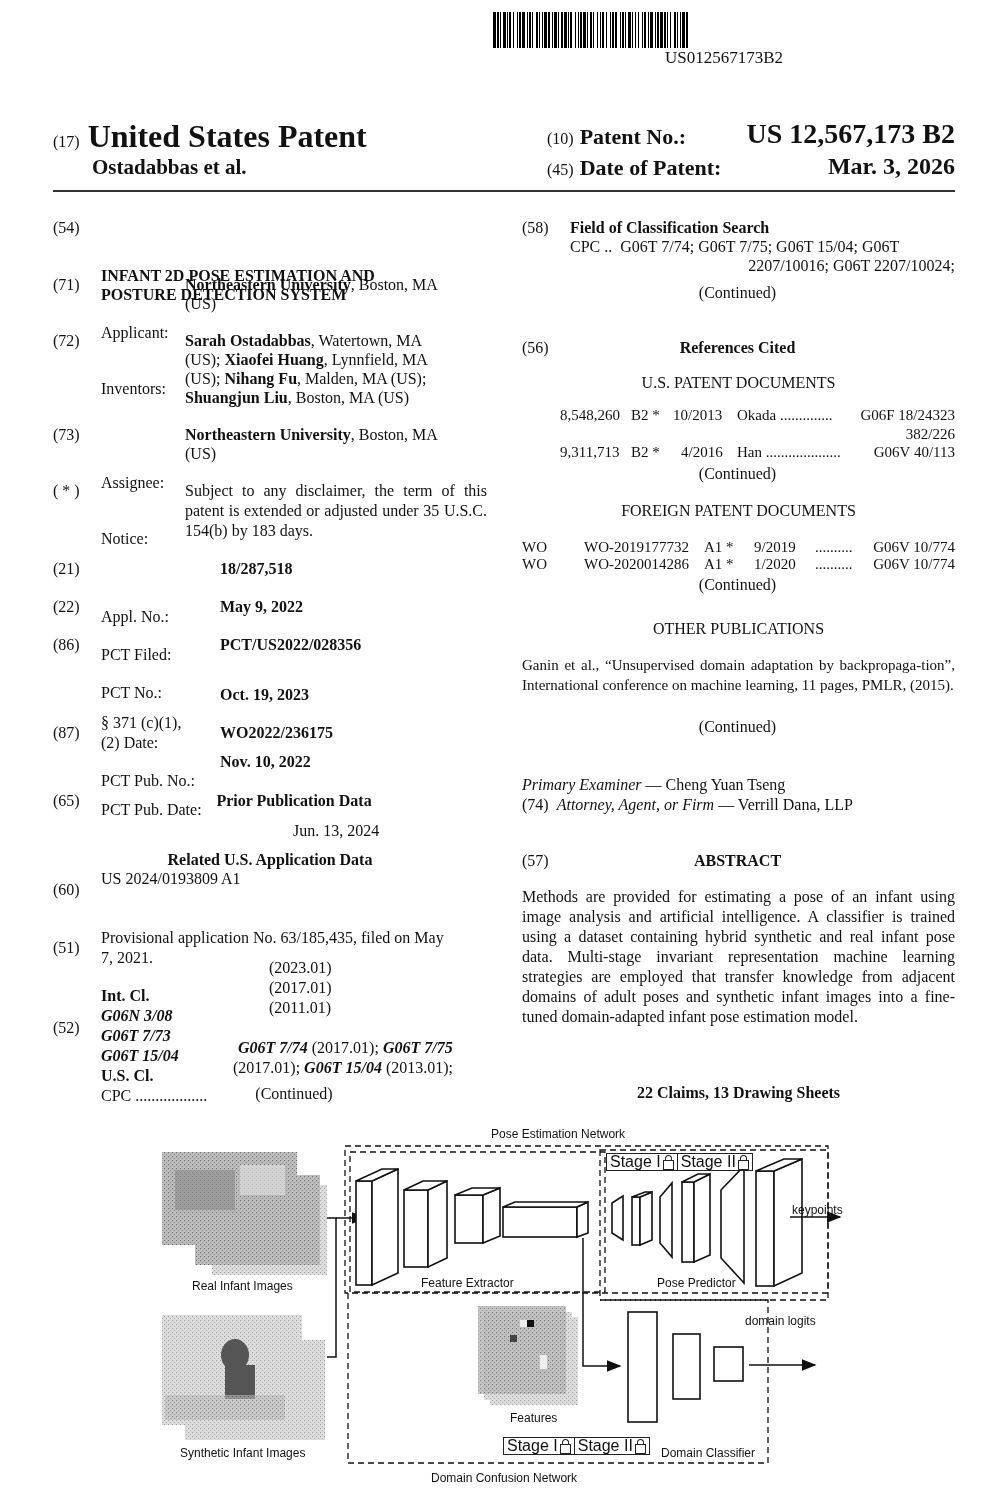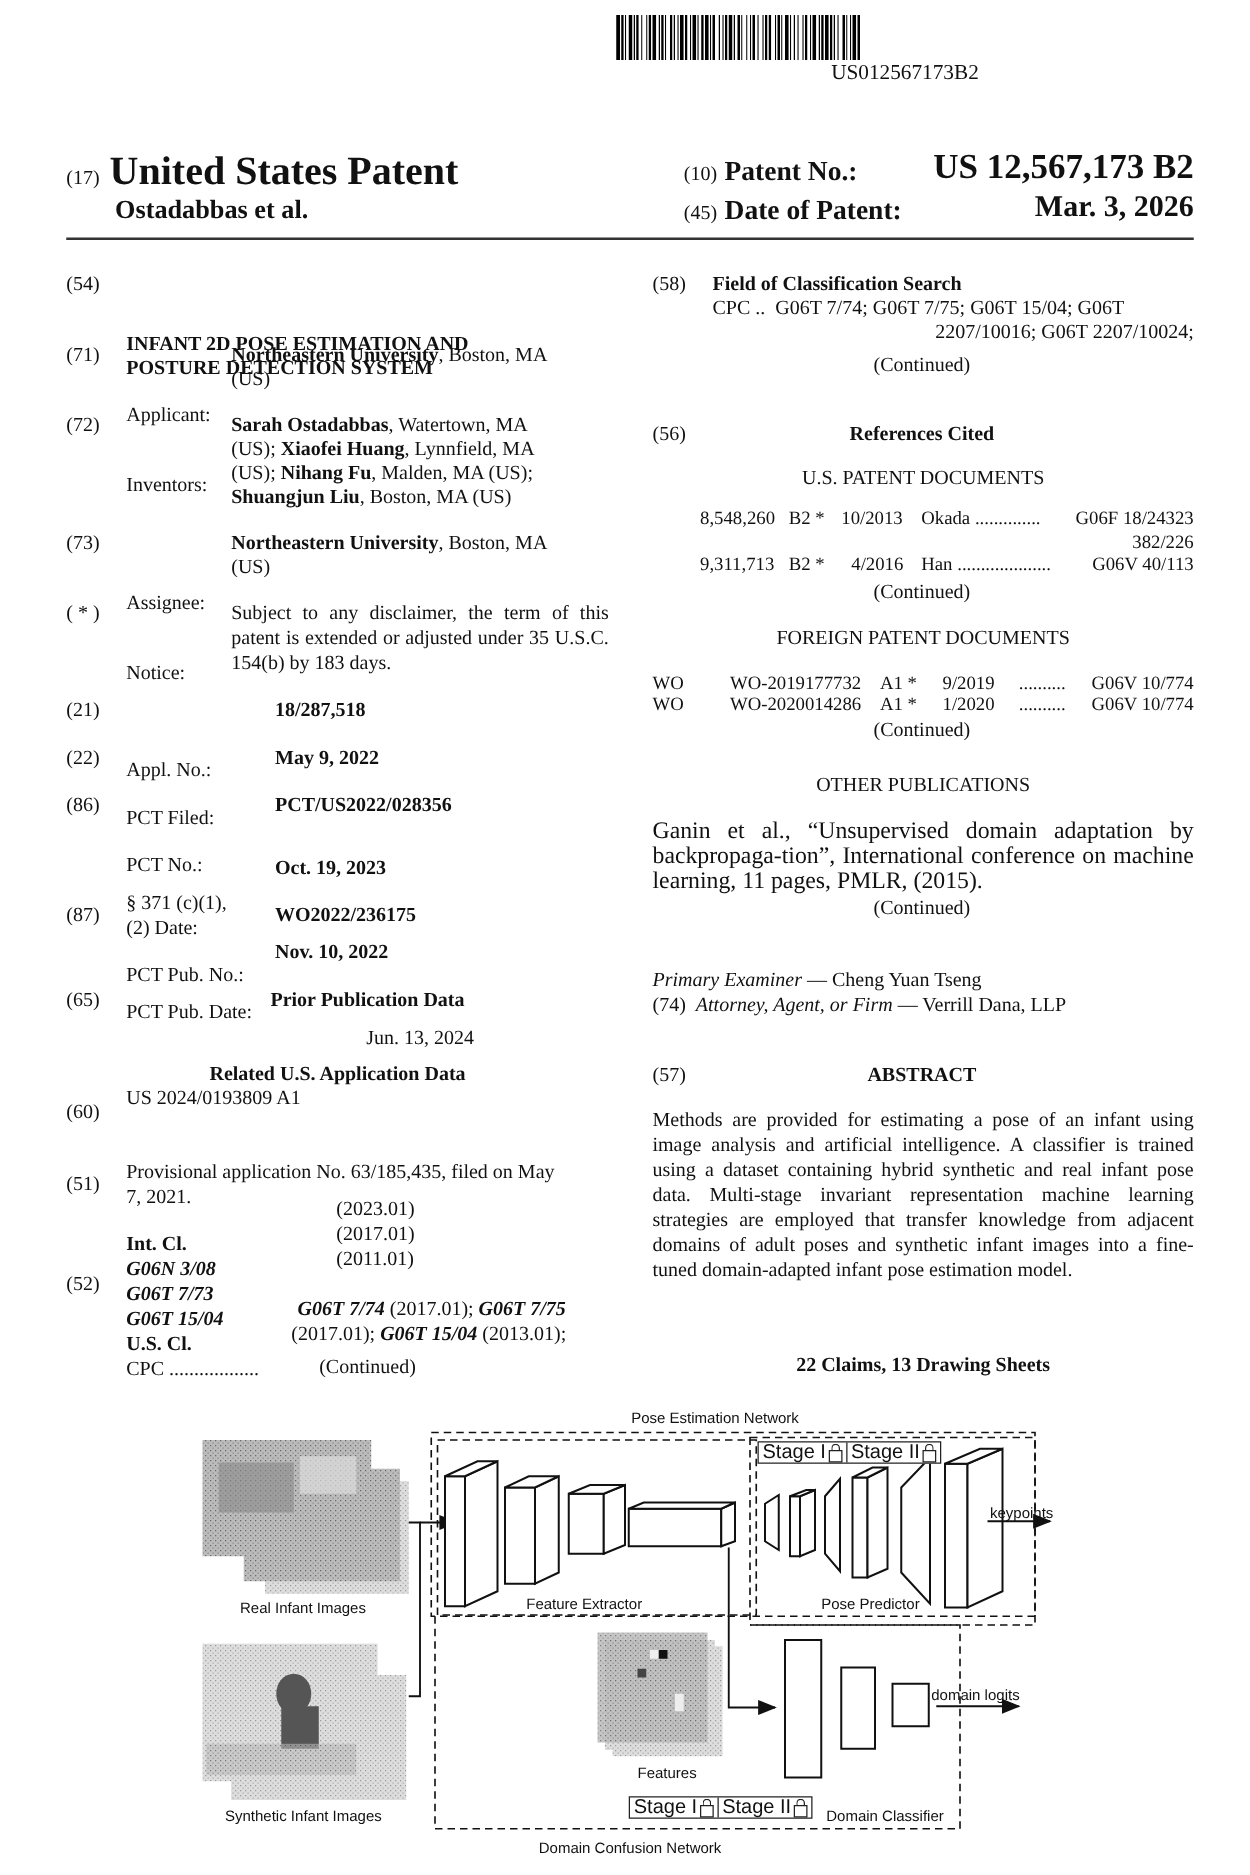--- a/index.html
+++ b/index.html
@@ -301,21 +301,21 @@
   <div class="val" style="left:522px;top:554px;font-size:15px;">WO</div>
   <div class="val" style="left:584px;top:554px;font-size:15px;">WO-2020014286</div>
   <div class="val" style="left:704px;top:554px;font-size:15px;">A1 *</div>
   <div class="val" style="left:754px;top:554px;font-size:15px;">1/2020</div>
   <div class="val" style="left:815px;top:554px;font-size:15px;">..........</div>
   <div class="val" style="right:45px;top:554px;font-size:15px;">G06V 10/774</div>
 </div>
 <div class="val center" style="left:570px;top:575px;width:335px;">(Continued)</div>
 
 <div class="val center" style="left:522px;top:619px;width:433px;">OTHER PUBLICATIONS</div>
-<div class="val justify" style="left:522px;top:655px;width:433px;font-size:19px;">Ganin et al., “Unsupervised domain adaptation by backpropaga-tion”, International conference on machine learning, 11 pages, PMLR, (2015).</div>
+<div class="val justify" style="left:522px;top:655px;width:433px;font-size:15px;">Ganin et al., “Unsupervised domain adaptation by backpropaga-tion”, International conference on machine learning, 11 pages, PMLR, (2015).</div>
 <div class="val center" style="left:570px;top:717px;width:335px;">(Continued)</div>
 
 <div class="val" style="left:522px;top:775px;white-space:nowrap;">
   <span class="i">Primary Examiner</span><span> — </span><span>Cheng Yuan Tseng</span>
 </div>
 <div class="val" style="left:522px;top:795px;white-space:nowrap;">
   <span>(74)</span>&nbsp;&nbsp;<span class="i">Attorney, Agent, or Firm</span><span> — </span><span>Verrill Dana, LLP</span>
 </div>
 
 <div class="rnum" style="top:851px;">(57)</div>
@@ -417,28 +417,28 @@
     </g>
 
     <g fill="#fff" stroke="#111" stroke-width="1.6">
       <rect x="628" y="1312" width="29" height="110"></rect>
       <rect x="673" y="1334" width="27" height="65"></rect>
       <rect x="714" y="1347" width="29" height="34"></rect>
     </g>
     <path d="M749,1365 L815,1365" stroke="#111" stroke-width="1.5" marker-end="url(#arrow)"></path>
   </svg>
 
-  <div class="dlabel" style="left:505px;top:1127px;">Pose Estimation Network</div>
+  <div class="dlabel" style="left:491px;top:1127px;">Pose Estimation Network</div>
   <div class="dlabel" style="left:421px;top:1276px;">Feature Extractor</div>
   <div class="dlabel" style="left:657px;top:1276px;">Pose Predictor</div>
   <div class="dlabel" style="left:792px;top:1203px;">keypoints</div>
   <div class="dlabel" style="left:192px;top:1279px;">Real Infant Images</div>
   <div class="dlabel" style="left:180px;top:1446px;">Synthetic Infant Images</div>
   <div class="dlabel" style="left:510px;top:1411px;">Features</div>
-  <div class="dlabel" style="left:745px;top:1349px;">domain logits</div>
+  <div class="dlabel" style="left:745px;top:1314px;">domain logits</div>
   <div class="dlabel" style="left:661px;top:1446px;">Domain Classifier</div>
   <div class="dlabel" style="left:431px;top:1471px;">Domain Confusion Network</div>
 
   <div class="stagebox" style="left:606px;top:1153px;">
     <div class="cell">
         <span>Stage I</span>
         <span class="lock"></span>
       </div>
     <div class="cell">
         <span>Stage II</span>

